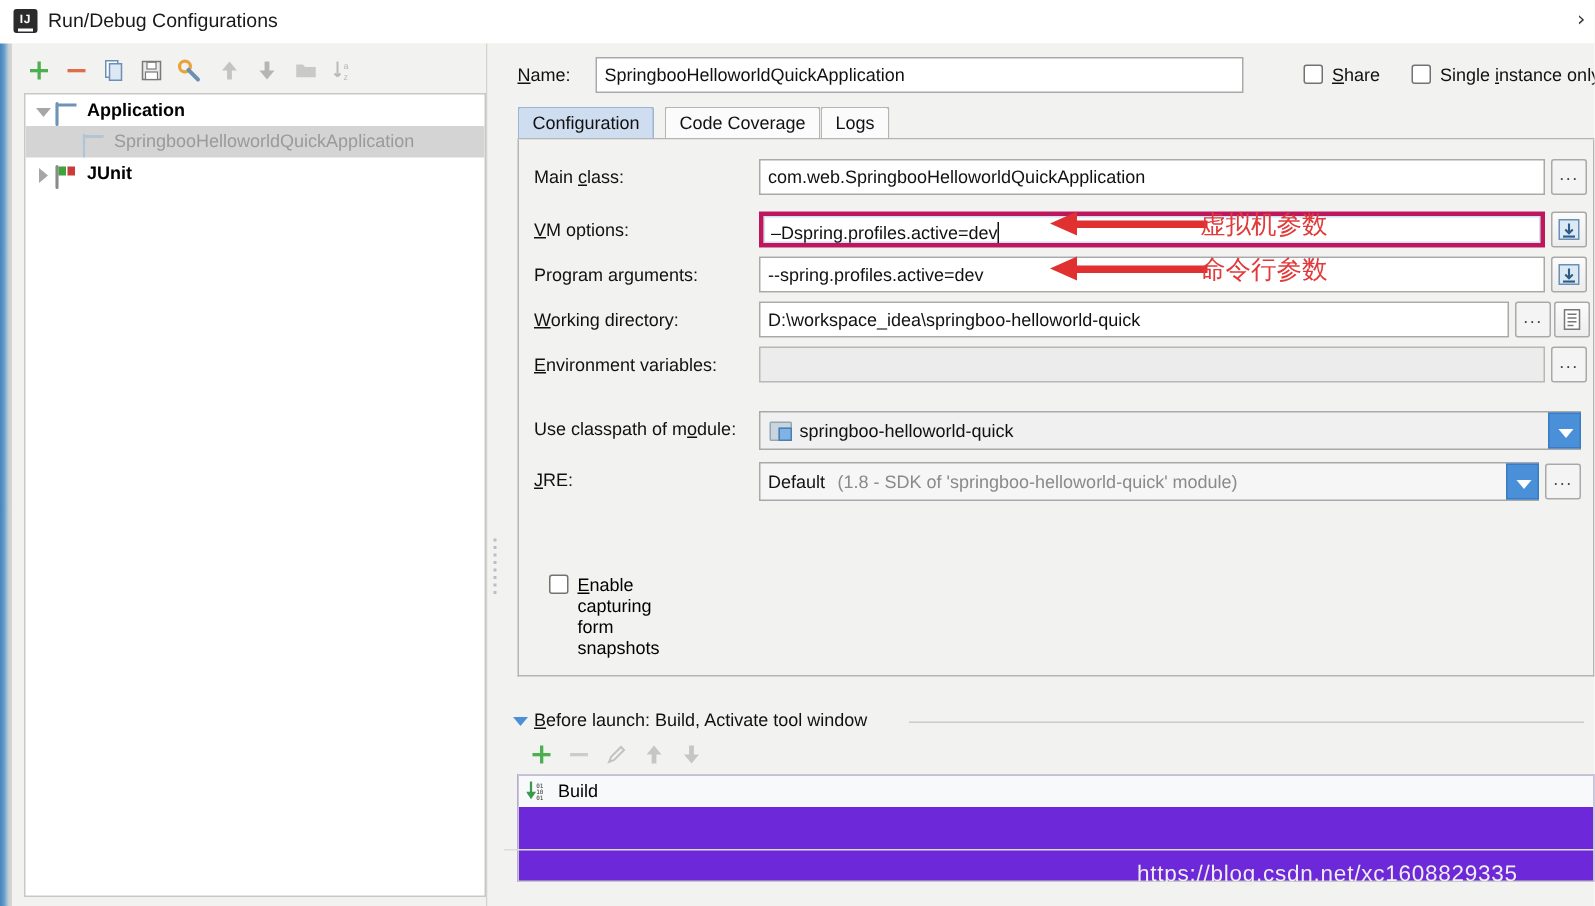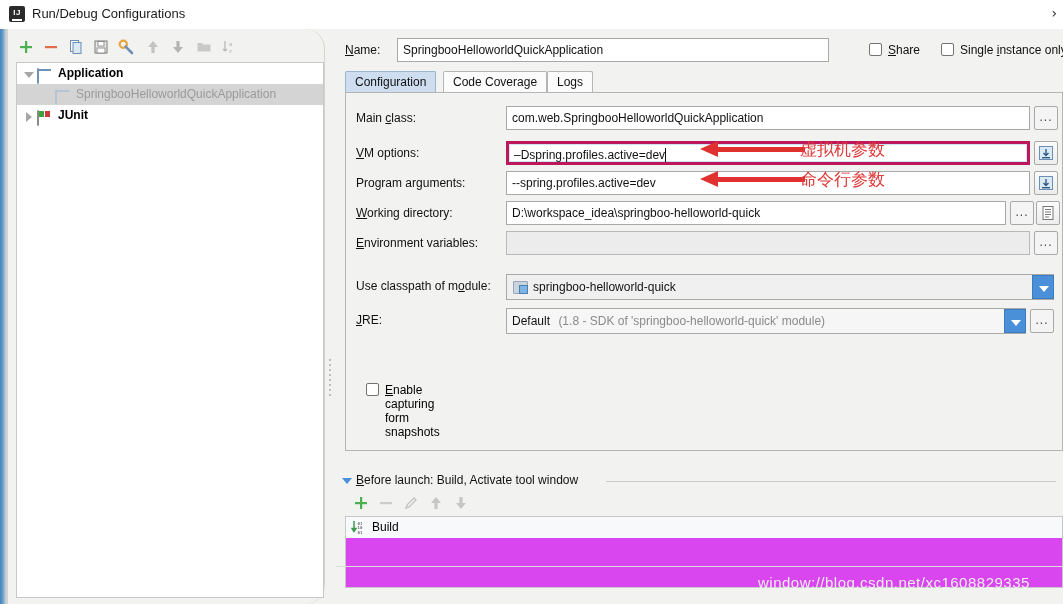--- a/index.html
+++ b/index.html
@@ -56,21 +56,20 @@
   .title-chevron {
     position: absolute; right: 6px; top: 5px;
     font-size: 14px; color: #333; font-family: "DejaVu Sans", sans-serif;
   }
 
   
   .left-panel {
     position: absolute; left: 8px; top: 29px; width: 317px; height: 575px;
     background: #f2f2f0;
     border-right: 1px solid #d6d3cd;
-    border-radius: 20px;
   }
   .tree-toolbar {
     position: absolute; left: 0; top: 4px; width: 317px; height: 28px;
   }
   .tb-btn {
     position: absolute; top: 4px; width: 20px; height: 20px;
     cursor: default;
   }
   .tb-ico { display: block; width: 16px; height: 16px; margin: 2px; }
 
@@ -259,21 +258,21 @@
     border-left: 5px solid transparent; border-right: 5px solid transparent;
     border-top: 6px solid #4a90d9; }
   .bl-title { position: absolute; left: 14px; top: 0px; font-size: 12px; color: #111; white-space: nowrap; }
   .bl-rule { position: absolute; top: 452px; height: 1px; background: #cbcbcb; }
 
   .bl-toolbar { position: absolute; left: 9px; top: 462px; width: 718px; height: 24px; }
   .bl-tb { position: absolute; top: 2px; width: 20px; height: 20px; }
 
   .bl-list {
     position: absolute; left: 9px; top: 487px; width: 718px; height: 72px;
-    background: #d946ef; border: 1px solid #c8c8c8; text-decoration: underline;
+    background: #6d28d9; border: 1px solid #c8c8c8; text-decoration: underline;
   }
   .bl-item { position: relative; height: 21px; line-height: 21px; background: #f7f9fb; }
   .bl-item-ico { position: absolute; left: 5px; top: 3px; width: 16px; height: 15px; }
   .bl-item-lbl { position: absolute; left: 26px; top: 0; font-size: 12px; }
 
   .bottom-row { position: absolute; left: 9px; top: 574px; width: 718px; height: 20px; }
 
   .watermark {
     position: absolute; left: 758px; top: 574px;
     font-size: 15px; color: #eeeeee; letter-spacing: .5px;
@@ -556,21 +555,21 @@
     <div class="bottom-row">
       
       
       
       
     </div>
   </div>
 
   <div class="bottom-sep"></div>
 
-  <div class="watermark">window://blog.csdn.net/xc1608829335</div>
+  <div class="watermark">https://blog.csdn.net/xc1608829335</div>
 
   <div class="arrow" style="left:700px; top:141px; width:105px;">
     <span class="shaft" style="width:88px;"></span>
     <span class="head"></span>
   </div>
   <div class="anno" style="left:800px; top:138px;">虚拟机参数</div>
 
   <div class="arrow" style="left:700px; top:171px; width:105px;">
     <span class="shaft" style="width:88px;"></span>
     <span class="head"></span>

